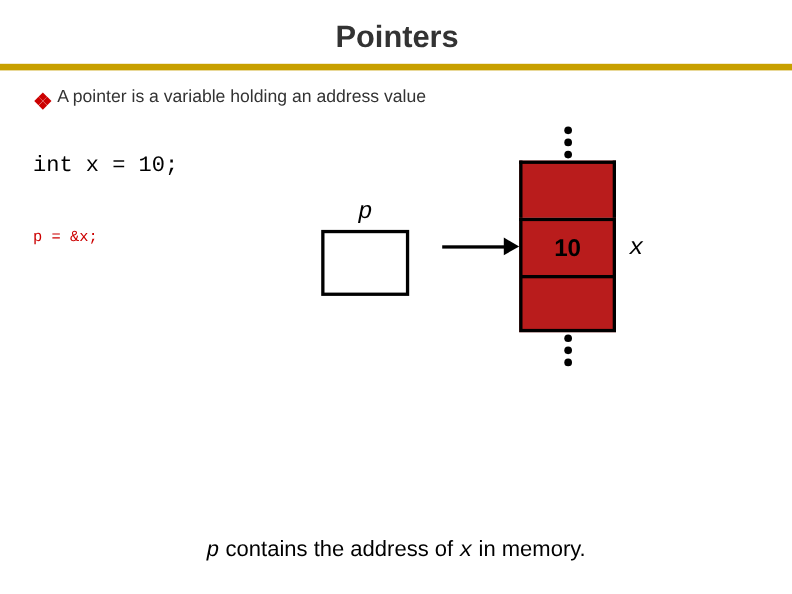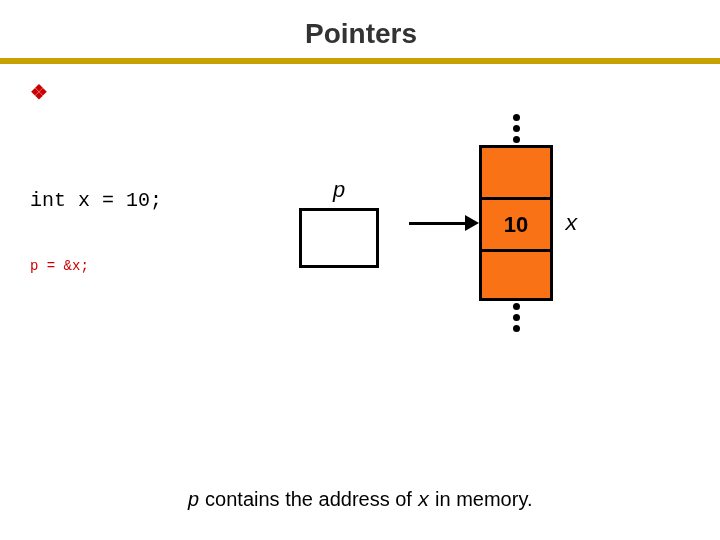--- a/index.html
+++ b/index.html
@@ -48,21 +48,21 @@
       font-size: 20px;
       font-weight: bold;
       margin-right: 4px;
     }
 
     
     .main-content {
       display: flex;
       flex-direction: row;
       padding: 0 30px;
-      align-items: center;
+      align-items: flex-start;
     }
 
     
     .code-block {
       flex: 0 0 auto;
       font-family: 'Courier New', Courier, monospace;
       font-size: 20px;
       color: #000;
       line-height: 1.6;
       padding-top: 10px;
@@ -158,25 +158,25 @@
       border-radius: 50%;
       background: #000;
     }
 
     .mem-cells {
       display: flex;
       flex-direction: column;
     }
 
     .mem-cell {
-      width: 74px;
+      width: 88px;
       height: 52px;
       border: 3px solid #000;
       border-bottom: none;
-      background: #f97316;
+      background: #b91c1c;
       display: flex;
       align-items: center;
       justify-content: center;
       position: relative;
     }
 
     .mem-cell:last-child {
       border-bottom: 3px solid #000;
     }
 
@@ -223,20 +223,21 @@
 <body>
 
 <div class="title-section">
   <span class="title-text">Pointers</span>
 </div>
 
 <div class="divider-bar"></div>
 
 <div class="bullet-line">
   <span class="bullet-v">❖</span>
+  <span>A pointer is a variable holding an address value</span>
 </div>
 
 <div class="main-content">
 
   <div class="code-block">
     <div>
       <span>int x = 10;</span>
     </div>
     <br>
     <div>

